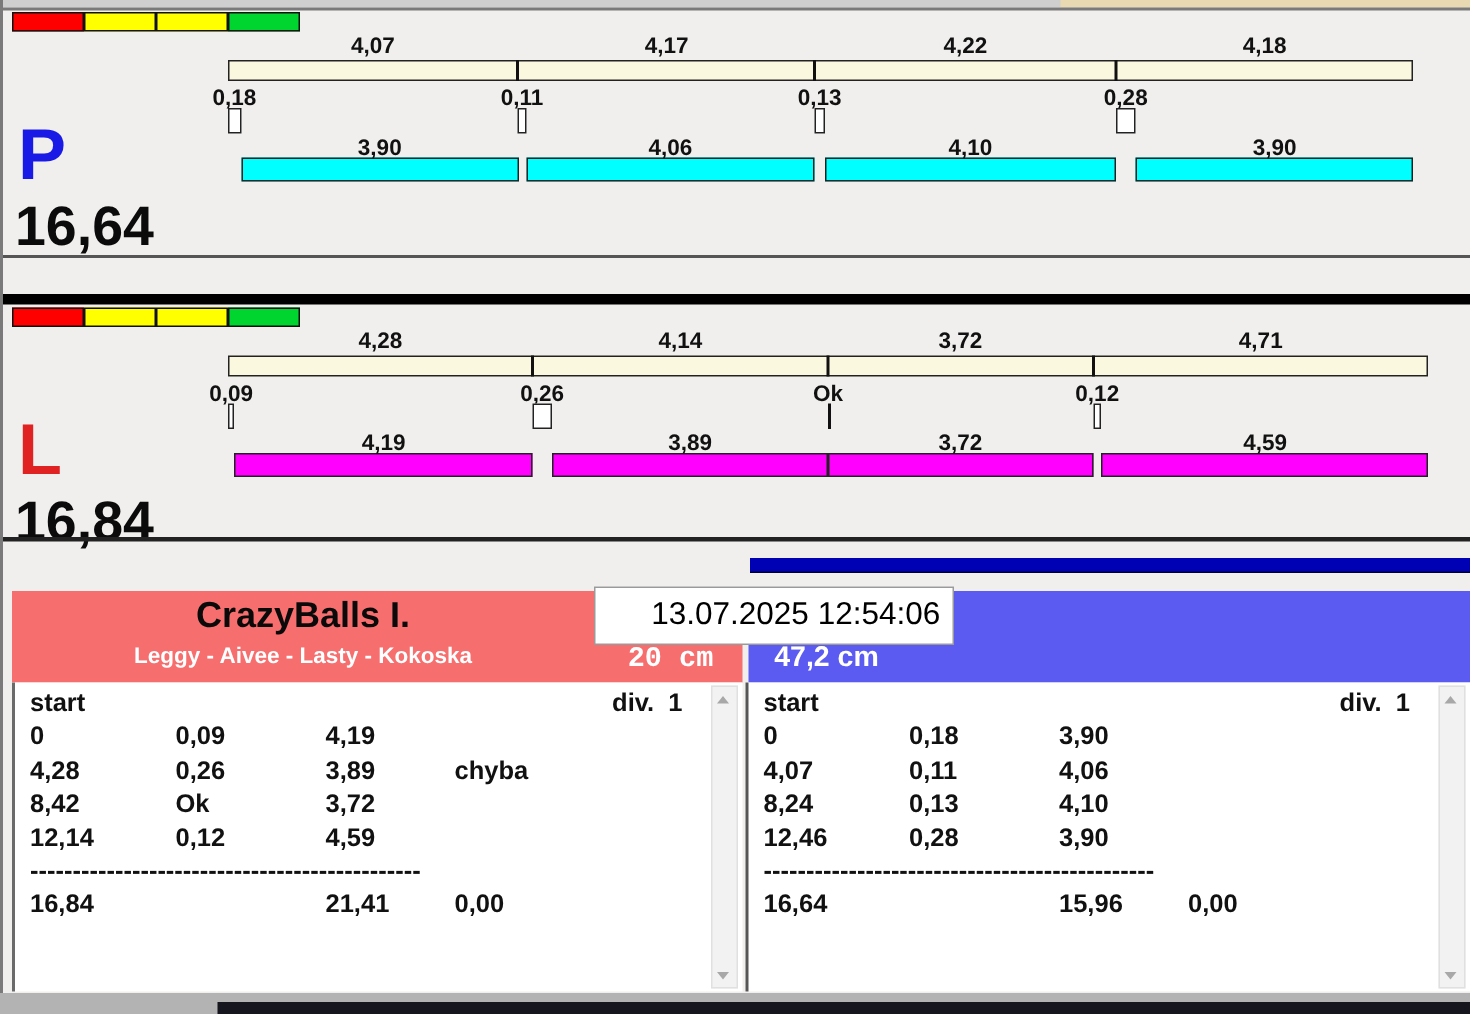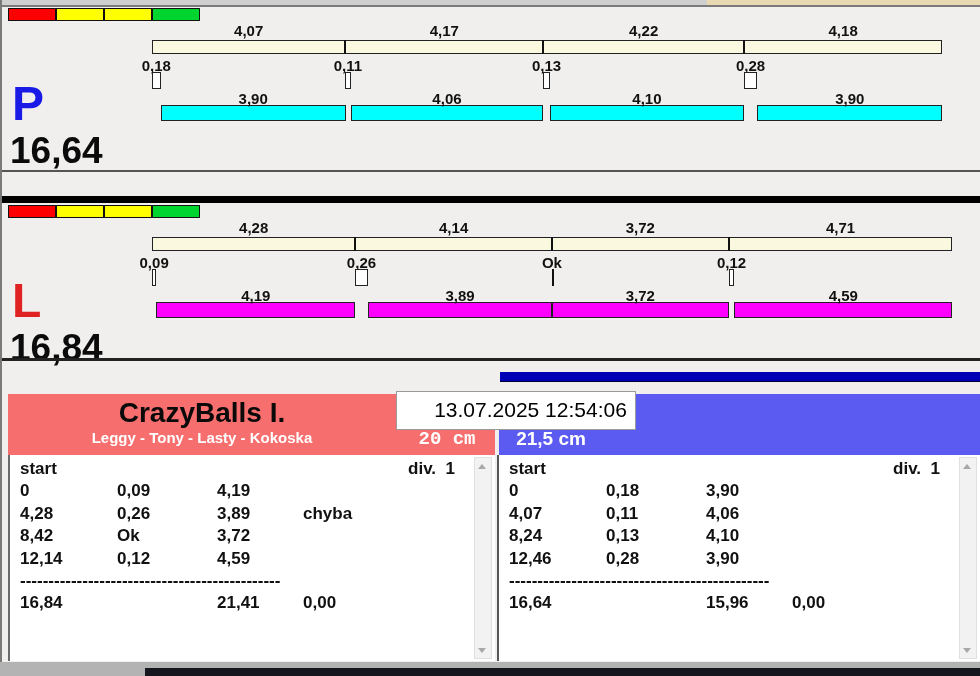--- a/index.html
+++ b/index.html
@@ -30,21 +30,21 @@
   .split-tick{position:absolute;top:32px;width:2px;height:14px;background:#111;}
   .co-box{position:absolute;top:64px;height:15px;background:#fff;border:1px solid #222;}
   .co-ok{position:absolute;top:64px;width:2px;height:17px;background:#111;}
   .run-bar{position:absolute;top:97px;height:14px;border:1px solid #222;}
   .lane-letter{position:absolute;left:4px;top:72px;font-size:48px;font-weight:bold;line-height:1;}
   .lane-total{position:absolute;left:2px;top:124px;font-size:37px;font-weight:bold;line-height:1;color:#0b0b0b;}
 
   
   .team-panel{position:absolute;top:394px;}
   .team-header{position:relative;height:61px;}
-  .team-title{position:absolute;top:3px;text-align:center;font-size:28px;font-weight:bold;color:#0a0a0a;}
+  .team-title{position:absolute;top:3px;text-align:center;font-size:24px;font-weight:bold;color:#0a0a0a;}
   .team-sub{position:absolute;top:35px;text-align:center;font-size:15px;font-weight:bold;color:#fff;}
   .team-height{position:absolute;top:34px;text-align:center;font-size:19px;font-weight:bold;color:#fff;}
   .tl{left:0;width:388px;}
   .tr{left:107px;width:374px;}
   .hl{left:399px;width:80px;font-family:Liberation Mono, monospace;}
   .hr{left:2px;width:100px;}
   .timestamp-box{position:absolute;left:396px;top:391px;width:209px;height:37px;background:#fff;
      border:1px solid #9a9a9a;z-index:6;text-align:center;line-height:35px;font-size:21px;color:#000;padding-left:29px;}
   .result-list{position:absolute;top:61px;left:0;height:206px;background:#fff;font-weight:bold;font-size:17px;}
   .list-pad{padding-top:3px;}
@@ -147,21 +147,21 @@
   </section>
 
   <div class="l-bottom"></div>
   <div class="progress-line"></div>
 
   <div class="timestamp-box">13.07.2025 12:54:06</div>
 
   <div class="team-panel" style="left:8px;width:487px;">
     <div class="team-header" style="background: rgb(247, 110, 110);">
       <div class="team-title tl">CrazyBalls I.</div>
-      <div class="team-sub tl">Leggy - Tony - Lasty - Kokoska</div>
+      <div class="team-sub tl">Leggy - Aivee - Lasty - Kokoska</div>
       <div class="team-height hl">20 cm</div>
     </div>
     <div class="result-list" style="width:485px;border-left:2px solid #6a6a6a;">
       <div class="list-pad">
         <div class="lrow">
           <span class="lcell" style="left:10px;">start</span>
           <span class="div1">div.  1</span>
         </div>
         <div>
             <div class="lrow">
@@ -199,21 +199,21 @@
           </div>
         <div class="vs-btn vs-down">
             <div class="tri-down"></div>
           </div>
       </div>
     </div>
   </div>
 
   <div class="team-panel" style="left:497px;width:483px;">
     <div class="team-header" style="margin-left: 2px; width: 481px; background: rgb(91, 91, 242);">
-      <div class="team-height hr">21,5 cm</div>
+      <div class="team-height hr">47,2 cm</div>
     </div>
     <div class="result-list" style="width:481px;border-left:2px solid #565656;">
       <div class="list-pad">
         <div class="lrow">
           <span class="lcell" style="left:10px;">start</span>
           <span class="div1">div.  1</span>
         </div>
         <div>
             <div class="lrow">
               <div class="lcell" style="left: 10px;">0</div>

